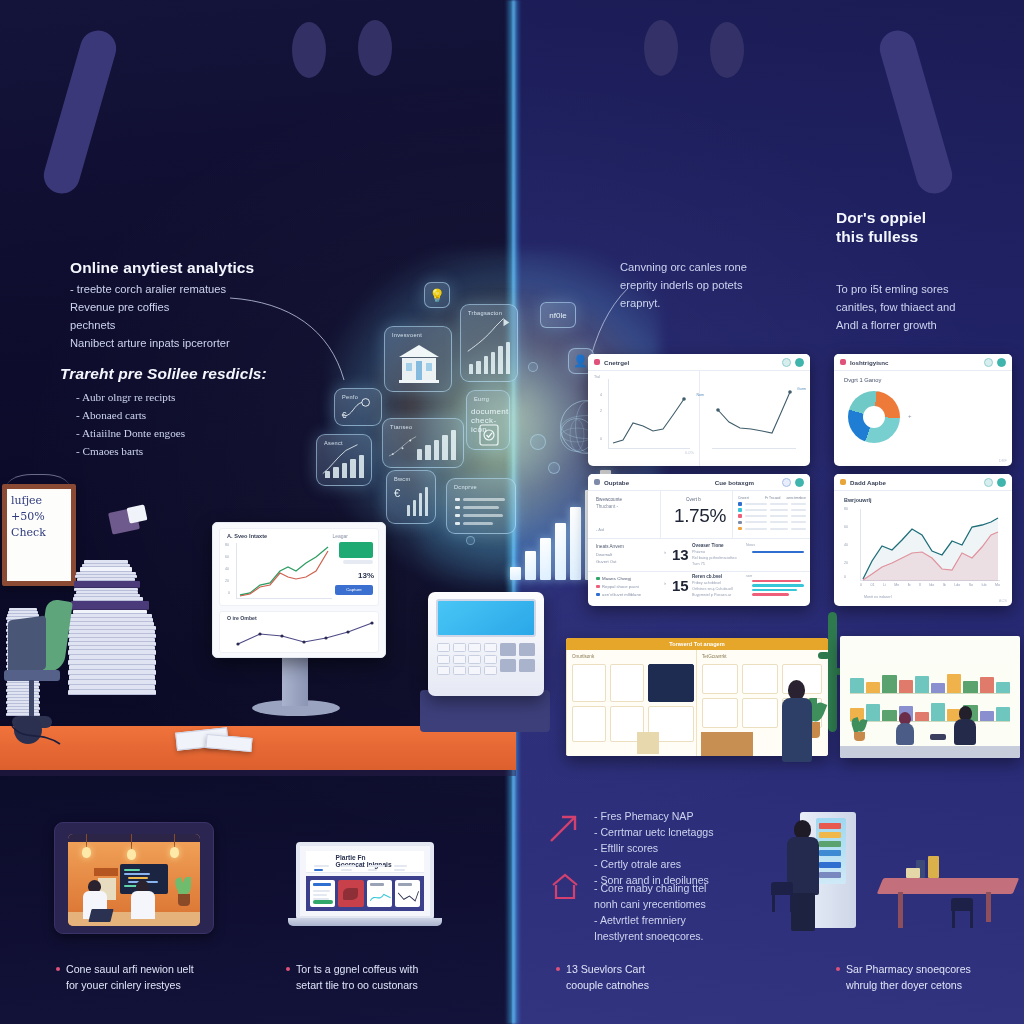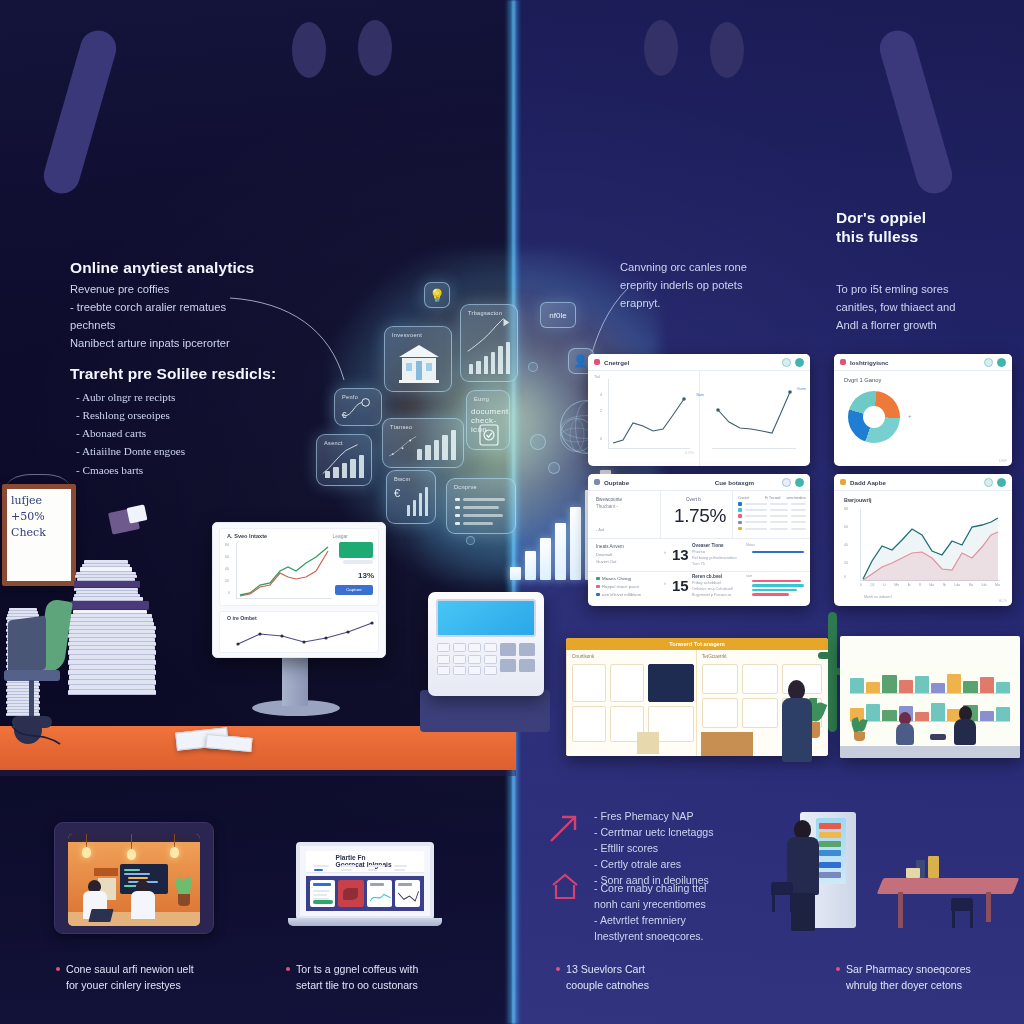--- a/index.html
+++ b/index.html
@@ -354,31 +354,30 @@
   <div class="blob ellipse" style="left:644px; top:20px;"></div>
   <div class="blob ellipse" style="left:710px; top:22px;"></div>
   <div class="blob pill" style="left:898px; top:28px;  transform:rotate(-16deg);"></div>
 
   <div class="center-glow"></div>
   <div class="center-glow2"></div>
 
   <div class="txt hd blur-txt" style="left:70px; top:258px; width:300px;">Online anytiest analytics</div>
 
   <div class="txt bd blur-txt" style="left:70px; top:280px; width:270px;">
+    <div>- treebte corch aralier rematues</div>
     <div>Revenue pre coffies</div>
-    <div>- treebte corch aralier rematues</div>
     <div>pechnets</div>
     <div>Nanibect arture inpats ipcerorter</div>
   </div>
 
-  <div class="txt hd blur-txt" style="left:70px; top:364px; width:300px;">Trareht pre Solilee resdicls:</div>
+  <div class="txt hd blur-txt" style="left:60px; top:364px; width:300px;font-style:italic;">Trareht pre Solilee resdicls:</div>
 
   <ul class="bullets txt blur-txt" style="left:76px; top:388px; width:270px;">
     <li>- Aubr olngr re recipts</li>
-    <li>- Reshlong orseoipes</li>
     <li>- Abonaed carts</li>
     <li>- Atiaiilne Donte engoes</li>
     <li>- Cmaoes barts</li>
   </ul>
 
   <svg class="connector" style="left:230px; top:296px; width:120px; height:90px;" viewBox="0 0 120 90">
     <path d="M0 2 C 60 6, 100 34, 114 84" fill="none" stroke="rgba(205,212,239,.75)" stroke-width="1"></path>
   </svg>
 
   <div class="txt bd blur-txt" style="left:620px; top:258px; width:190px;">

